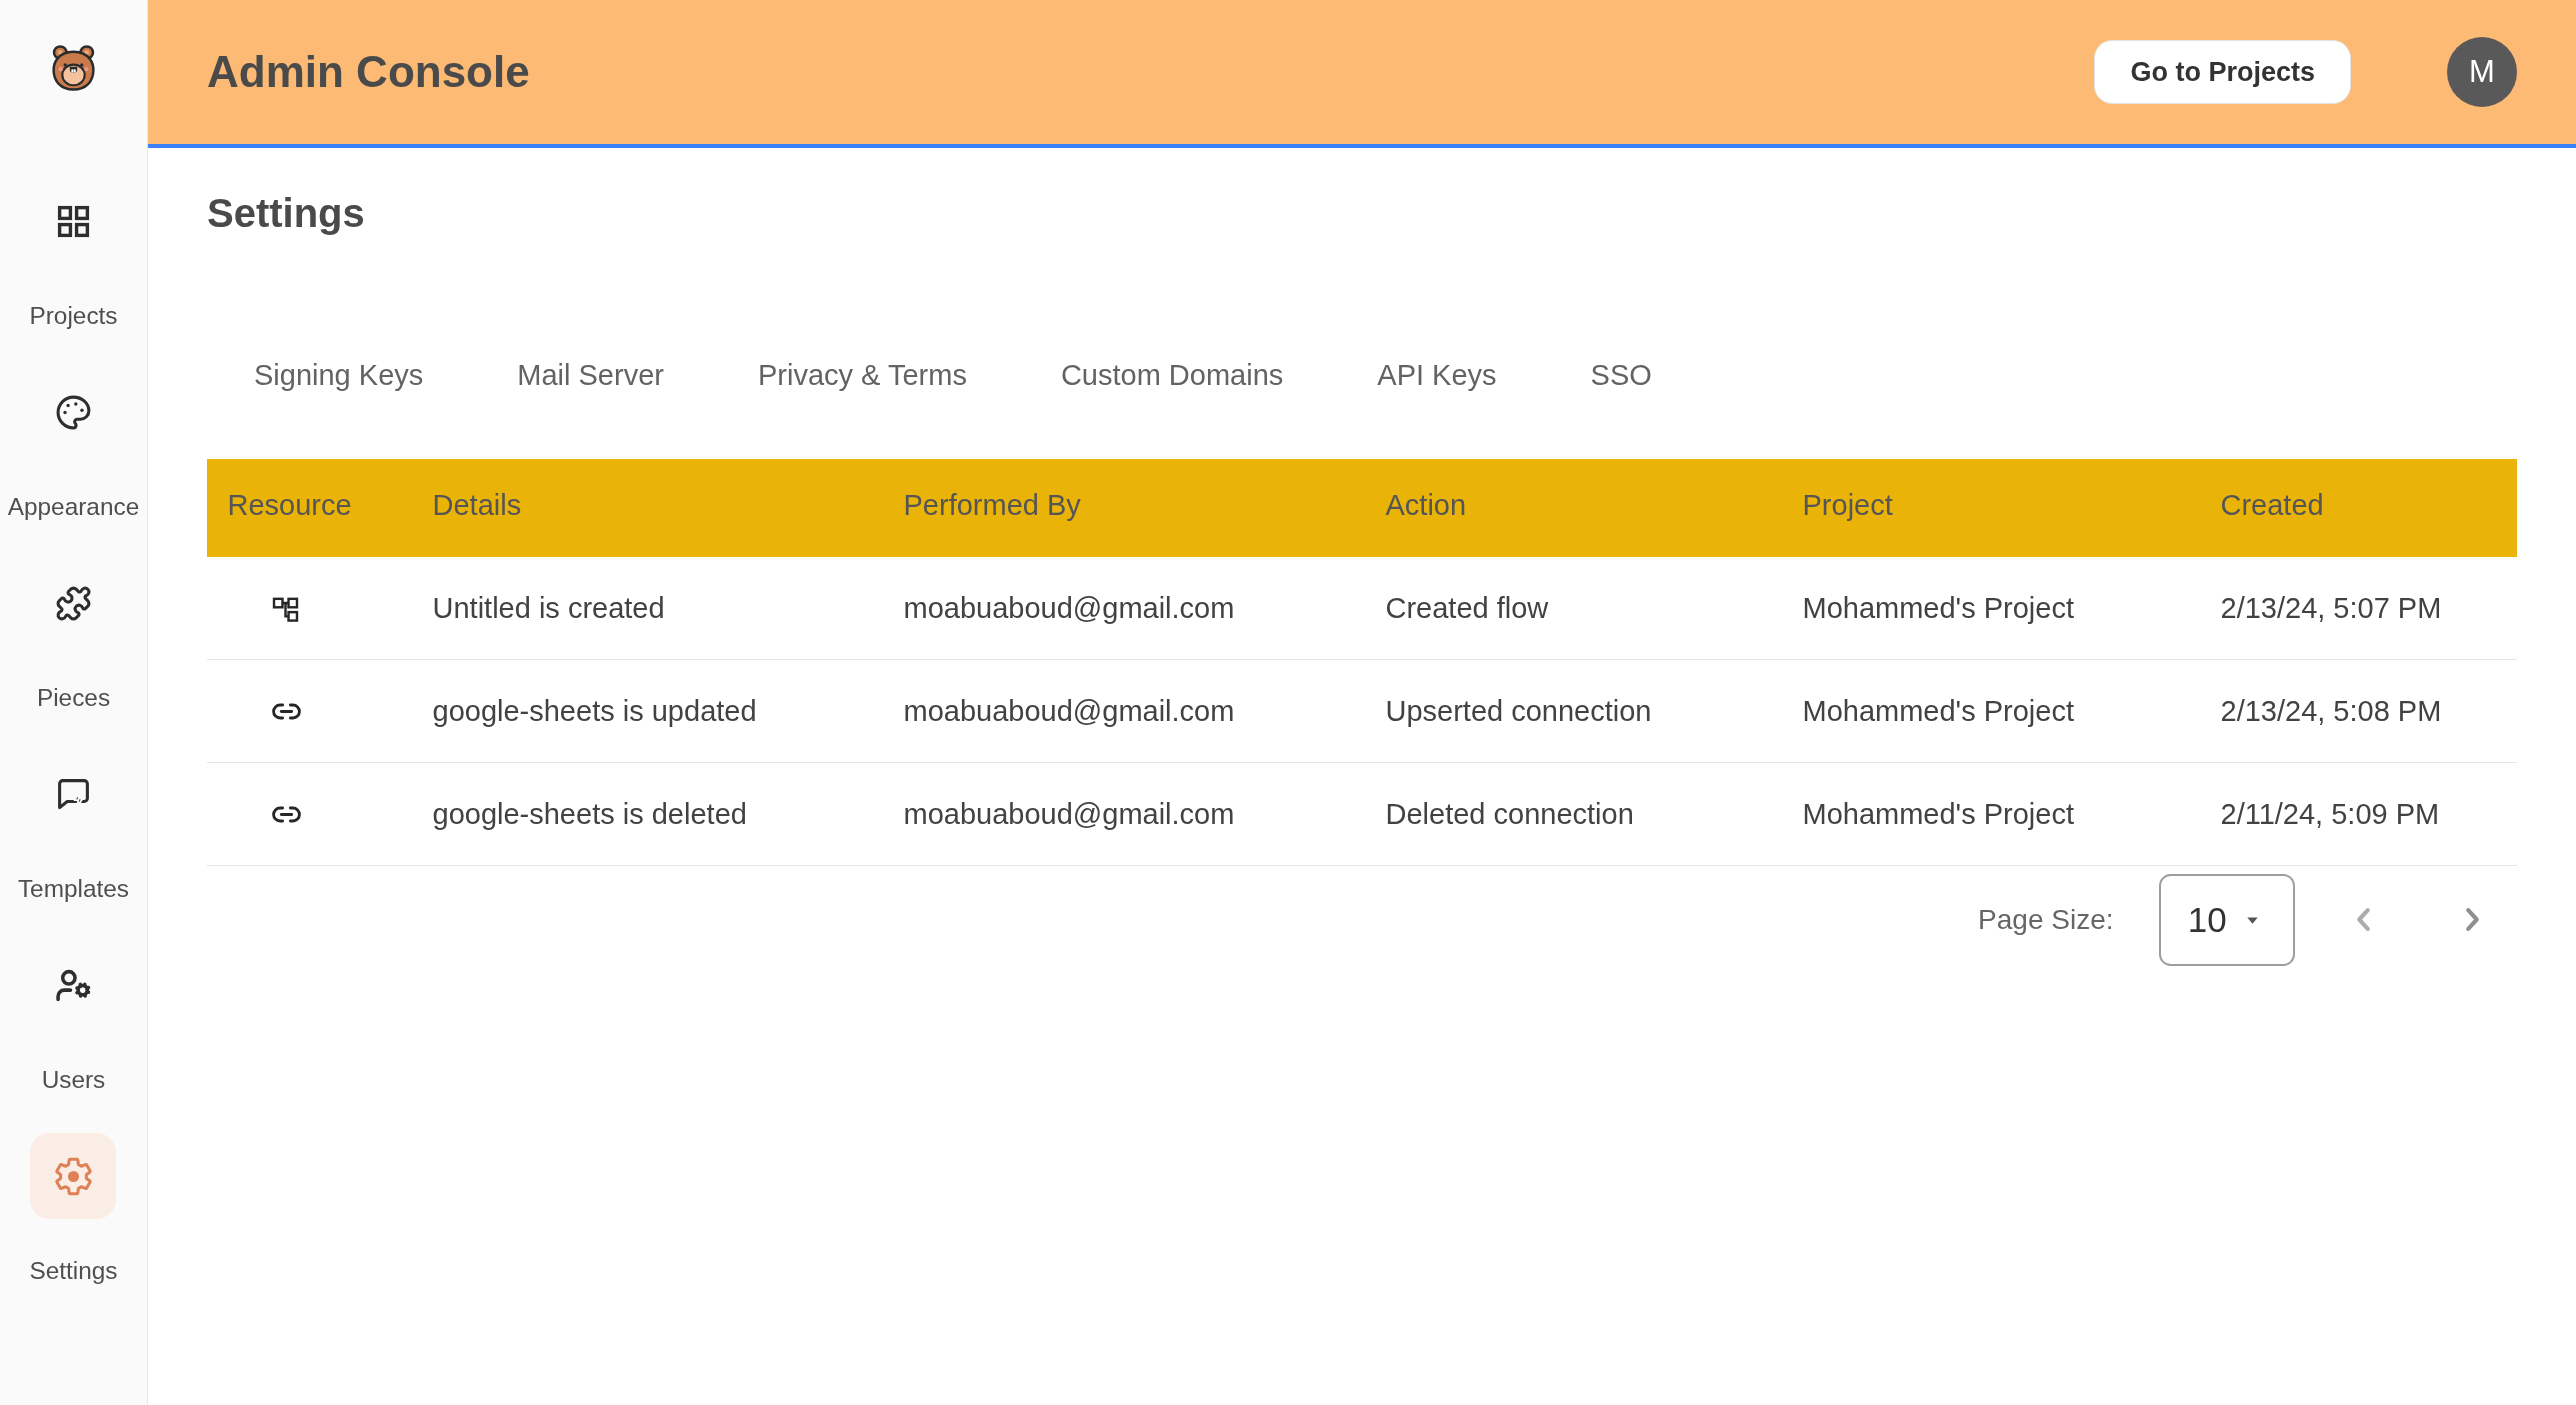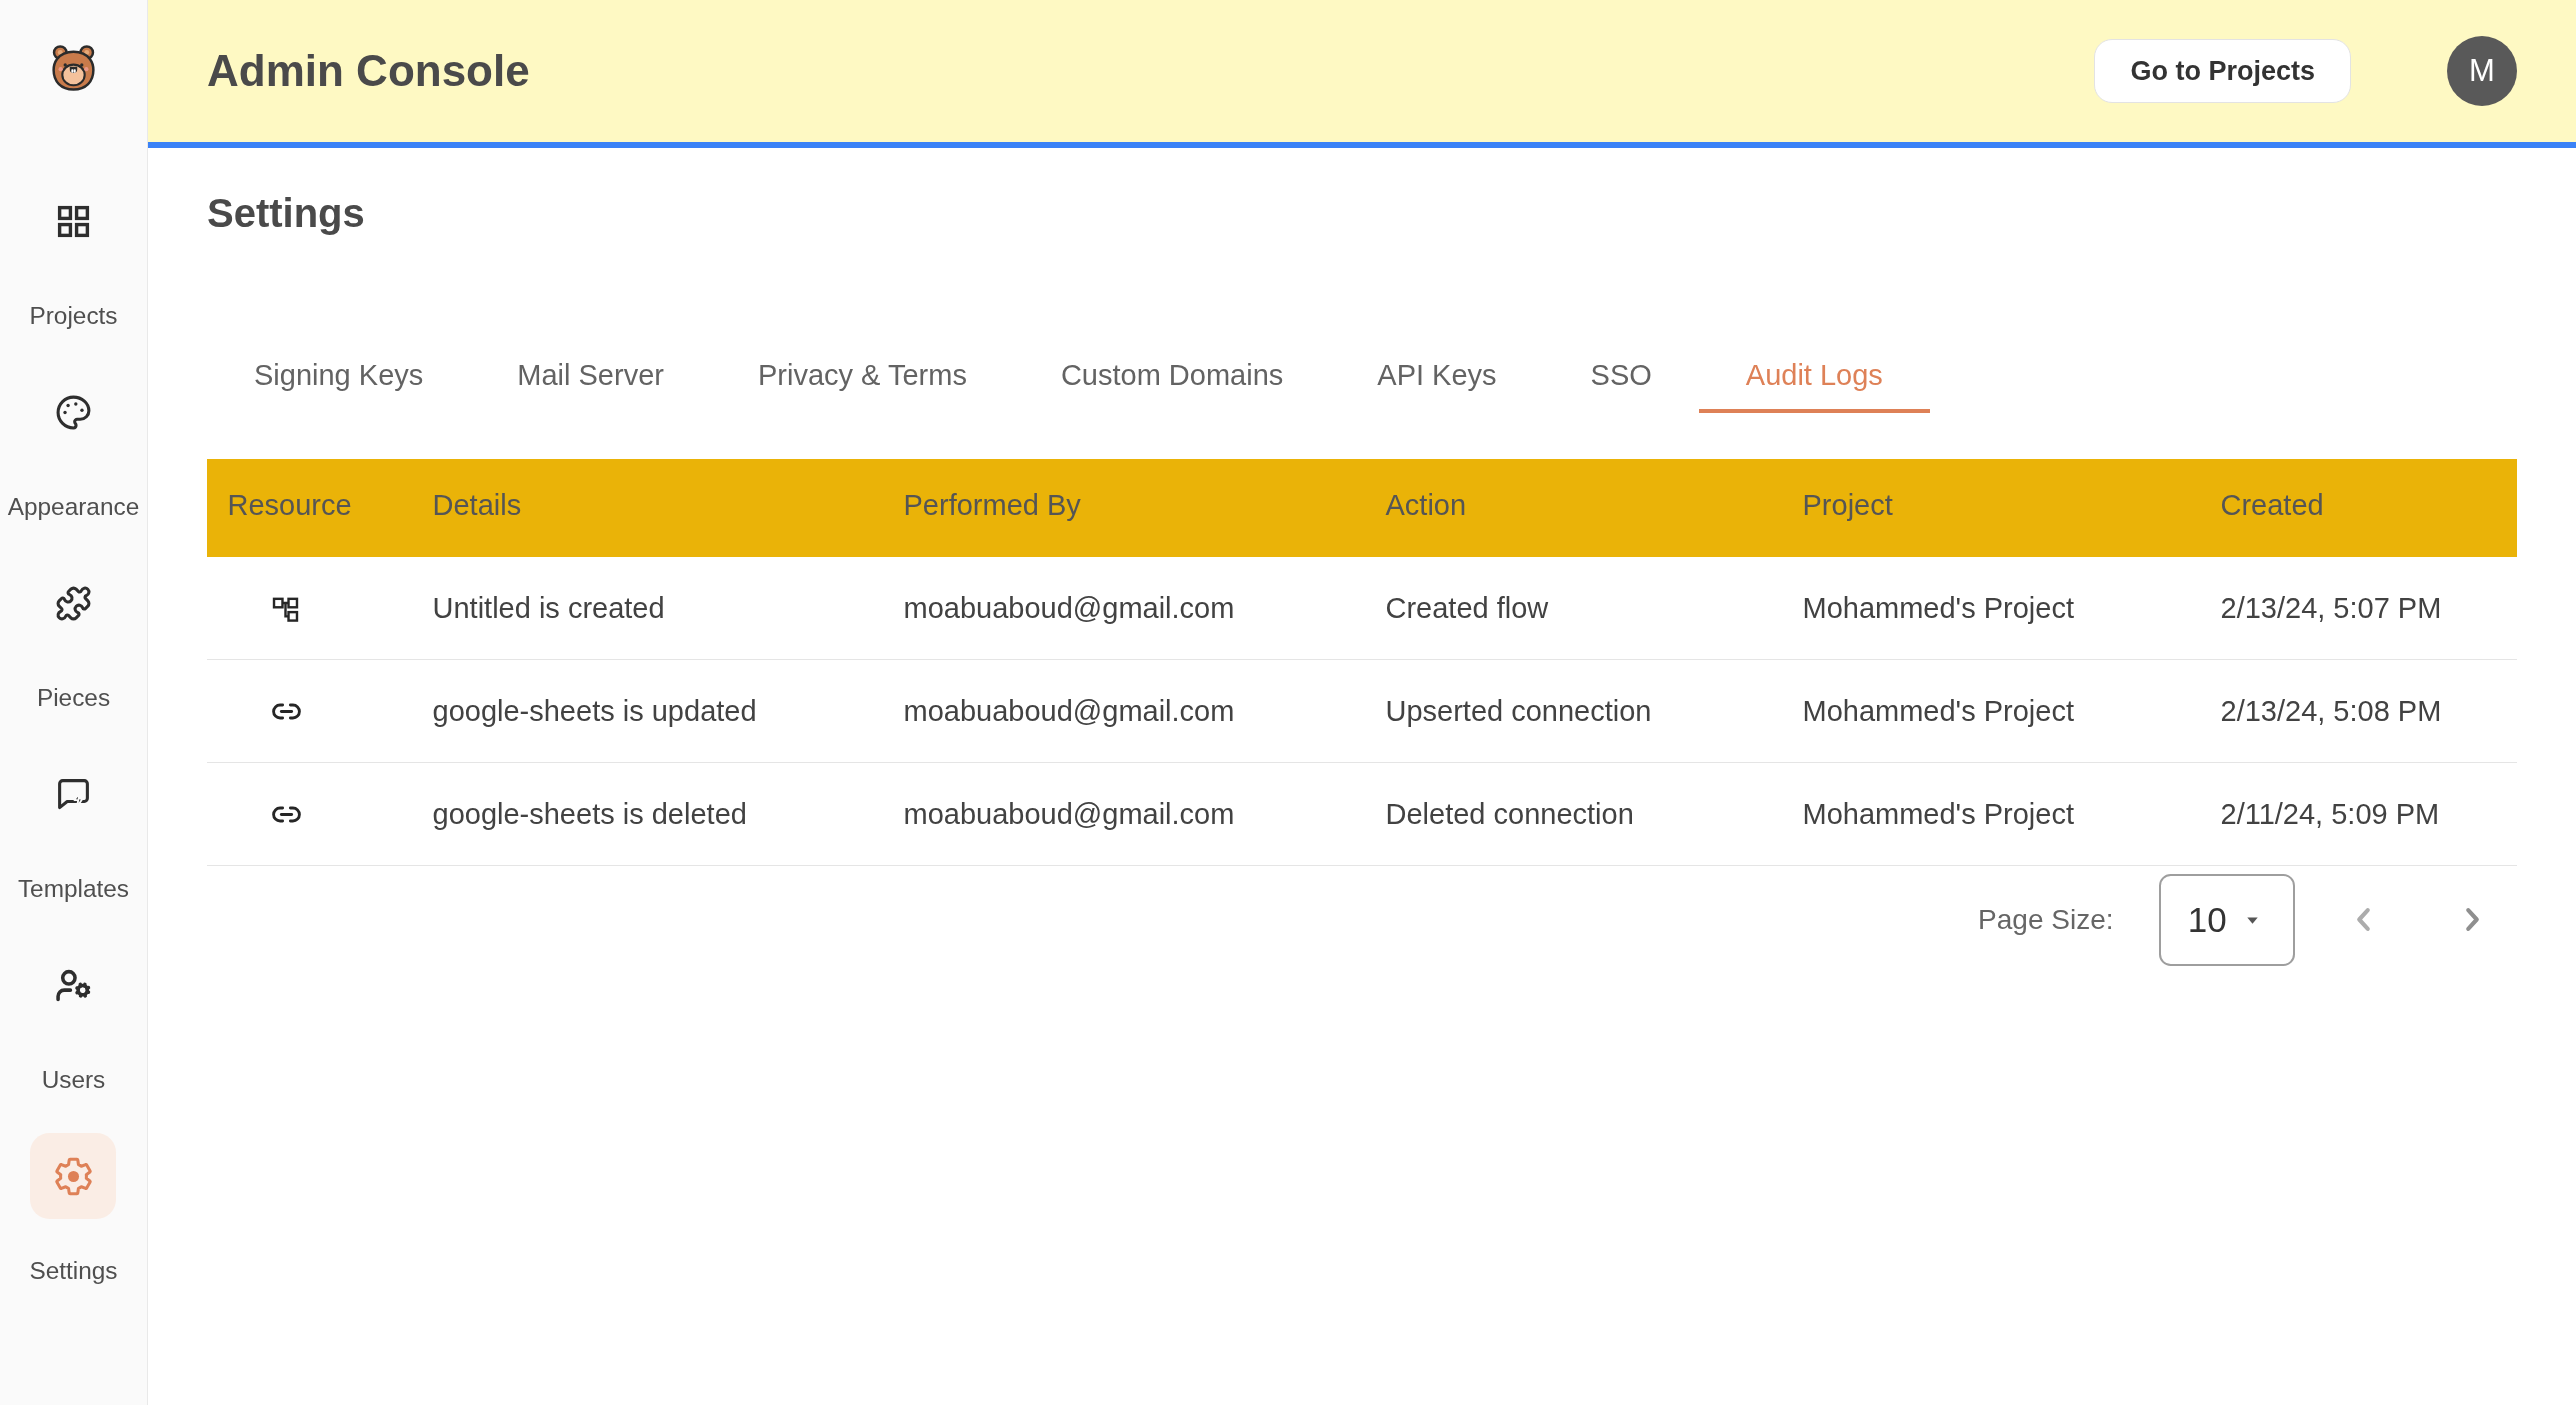--- a/index.html
+++ b/index.html
@@ -29,23 +29,23 @@
     width: 86px; height: 86px; border-radius: 19.5px;
     display: flex; align-items: center; justify-content: center;
     color: #2E2E2E;
   }
   .nav-item.active .icon-wrap { background: #FAEDE5; color: #DE8157; }
   .nav-label { margin-top: 2px; font-size: 24.4px; color: #4F4F4F; }
 
   
   .main { margin-left: 148px; }
   .topbar {
-    height: 148px; border-bottom: 6px solid #3b82f6;
+    height: 148px; border-bottom: 4px solid #3b82f6;
     display: flex; align-items: center; padding: 0 59px;
-    background: #fef9c3;
+    background: #fdba74;
   }
   .app-title { font-size: 44px; font-weight: 700; color: #4A4A4A; }
   .topbar-spacer { flex: 1; }
   .go-btn {
     height: 64px; padding: 0 35px;
     background: #fff; border: 1px solid #E3E3E3; border-radius: 18px;
     font-family: inherit; font-size: 27px; font-weight: 700; color: #333333;
     cursor: pointer; margin-right: 96px;
   }
   .avatar {
@@ -220,21 +220,20 @@
   <section class="content">
     <h2 class="page-title">Settings</h2>
 
     <div class="tabs">
       <div class="tab">Signing Keys</div>
       <div class="tab">Mail Server</div>
       <div class="tab">Privacy &amp; Terms</div>
       <div class="tab">Custom Domains</div>
       <div class="tab">API Keys</div>
       <div class="tab">SSO</div>
-      <div class="tab active">Audit Logs</div>
     </div>
 
     <div class="table">
       <div class="thead">
         <div class="cell">Resource</div>
         <div class="cell">Details</div>
         <div class="cell">Performed By</div>
         <div class="cell">Action</div>
         <div class="cell">Project</div>
         <div class="cell">Created</div>

